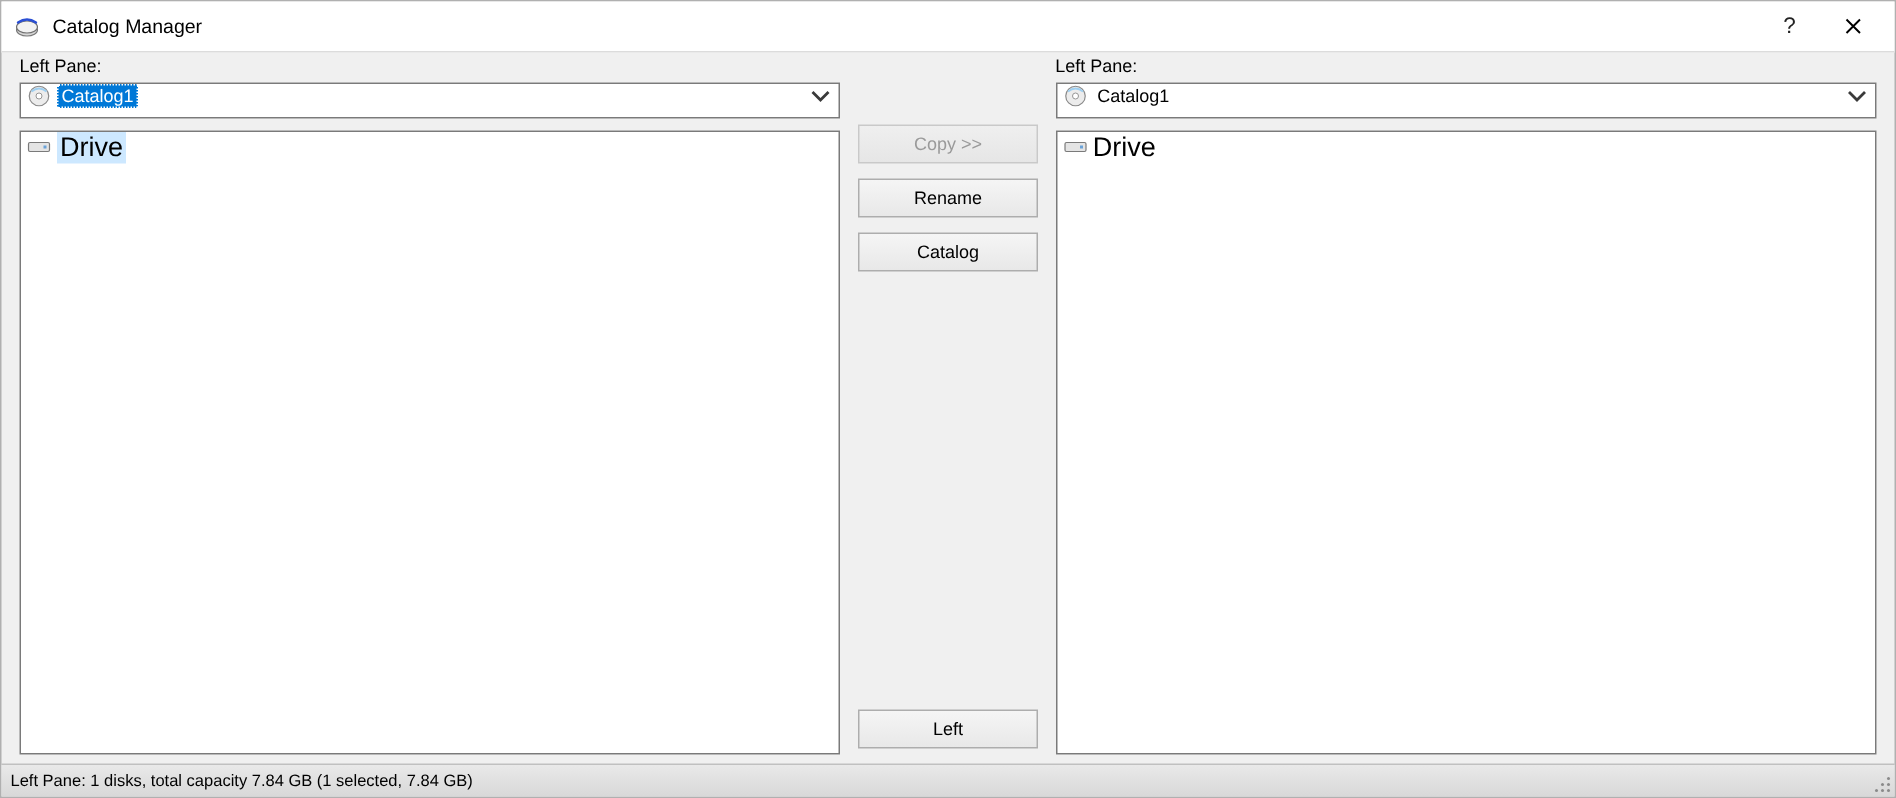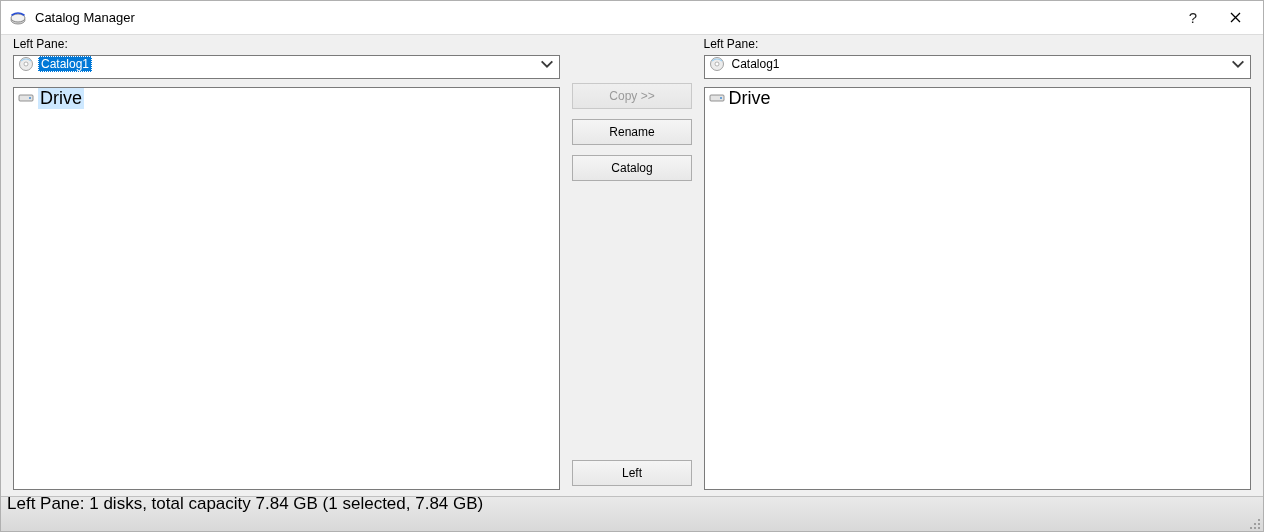--- a/index.html
+++ b/index.html
@@ -136,23 +136,23 @@
     background: linear-gradient(#efefef,#e6e6e6);
     border-color: #c9c9c9;
   }
   .middle-spacer { flex: 1; }
   .btn.close-btn { margin-bottom: 4px; }
 
   .statusbar {
     height: 22px;
     background: linear-gradient(#e9e9e9,#d8d8d8);
     border-top: 1px solid #c0c0c0;
-    display: flex; align-items: flex-end;
-    padding: 17px 6px;
-    font-size: 17px;
+    display: flex; align-items: center;
+    padding: 0 6px;
+    font-size: 11px;
     position: relative;
   }
   .statusbar .grip {
     position: absolute; right: 2px; bottom: 2px;
     width: 14px; height: 14px;
   }
 </style>
 </head>
 <body>
 

